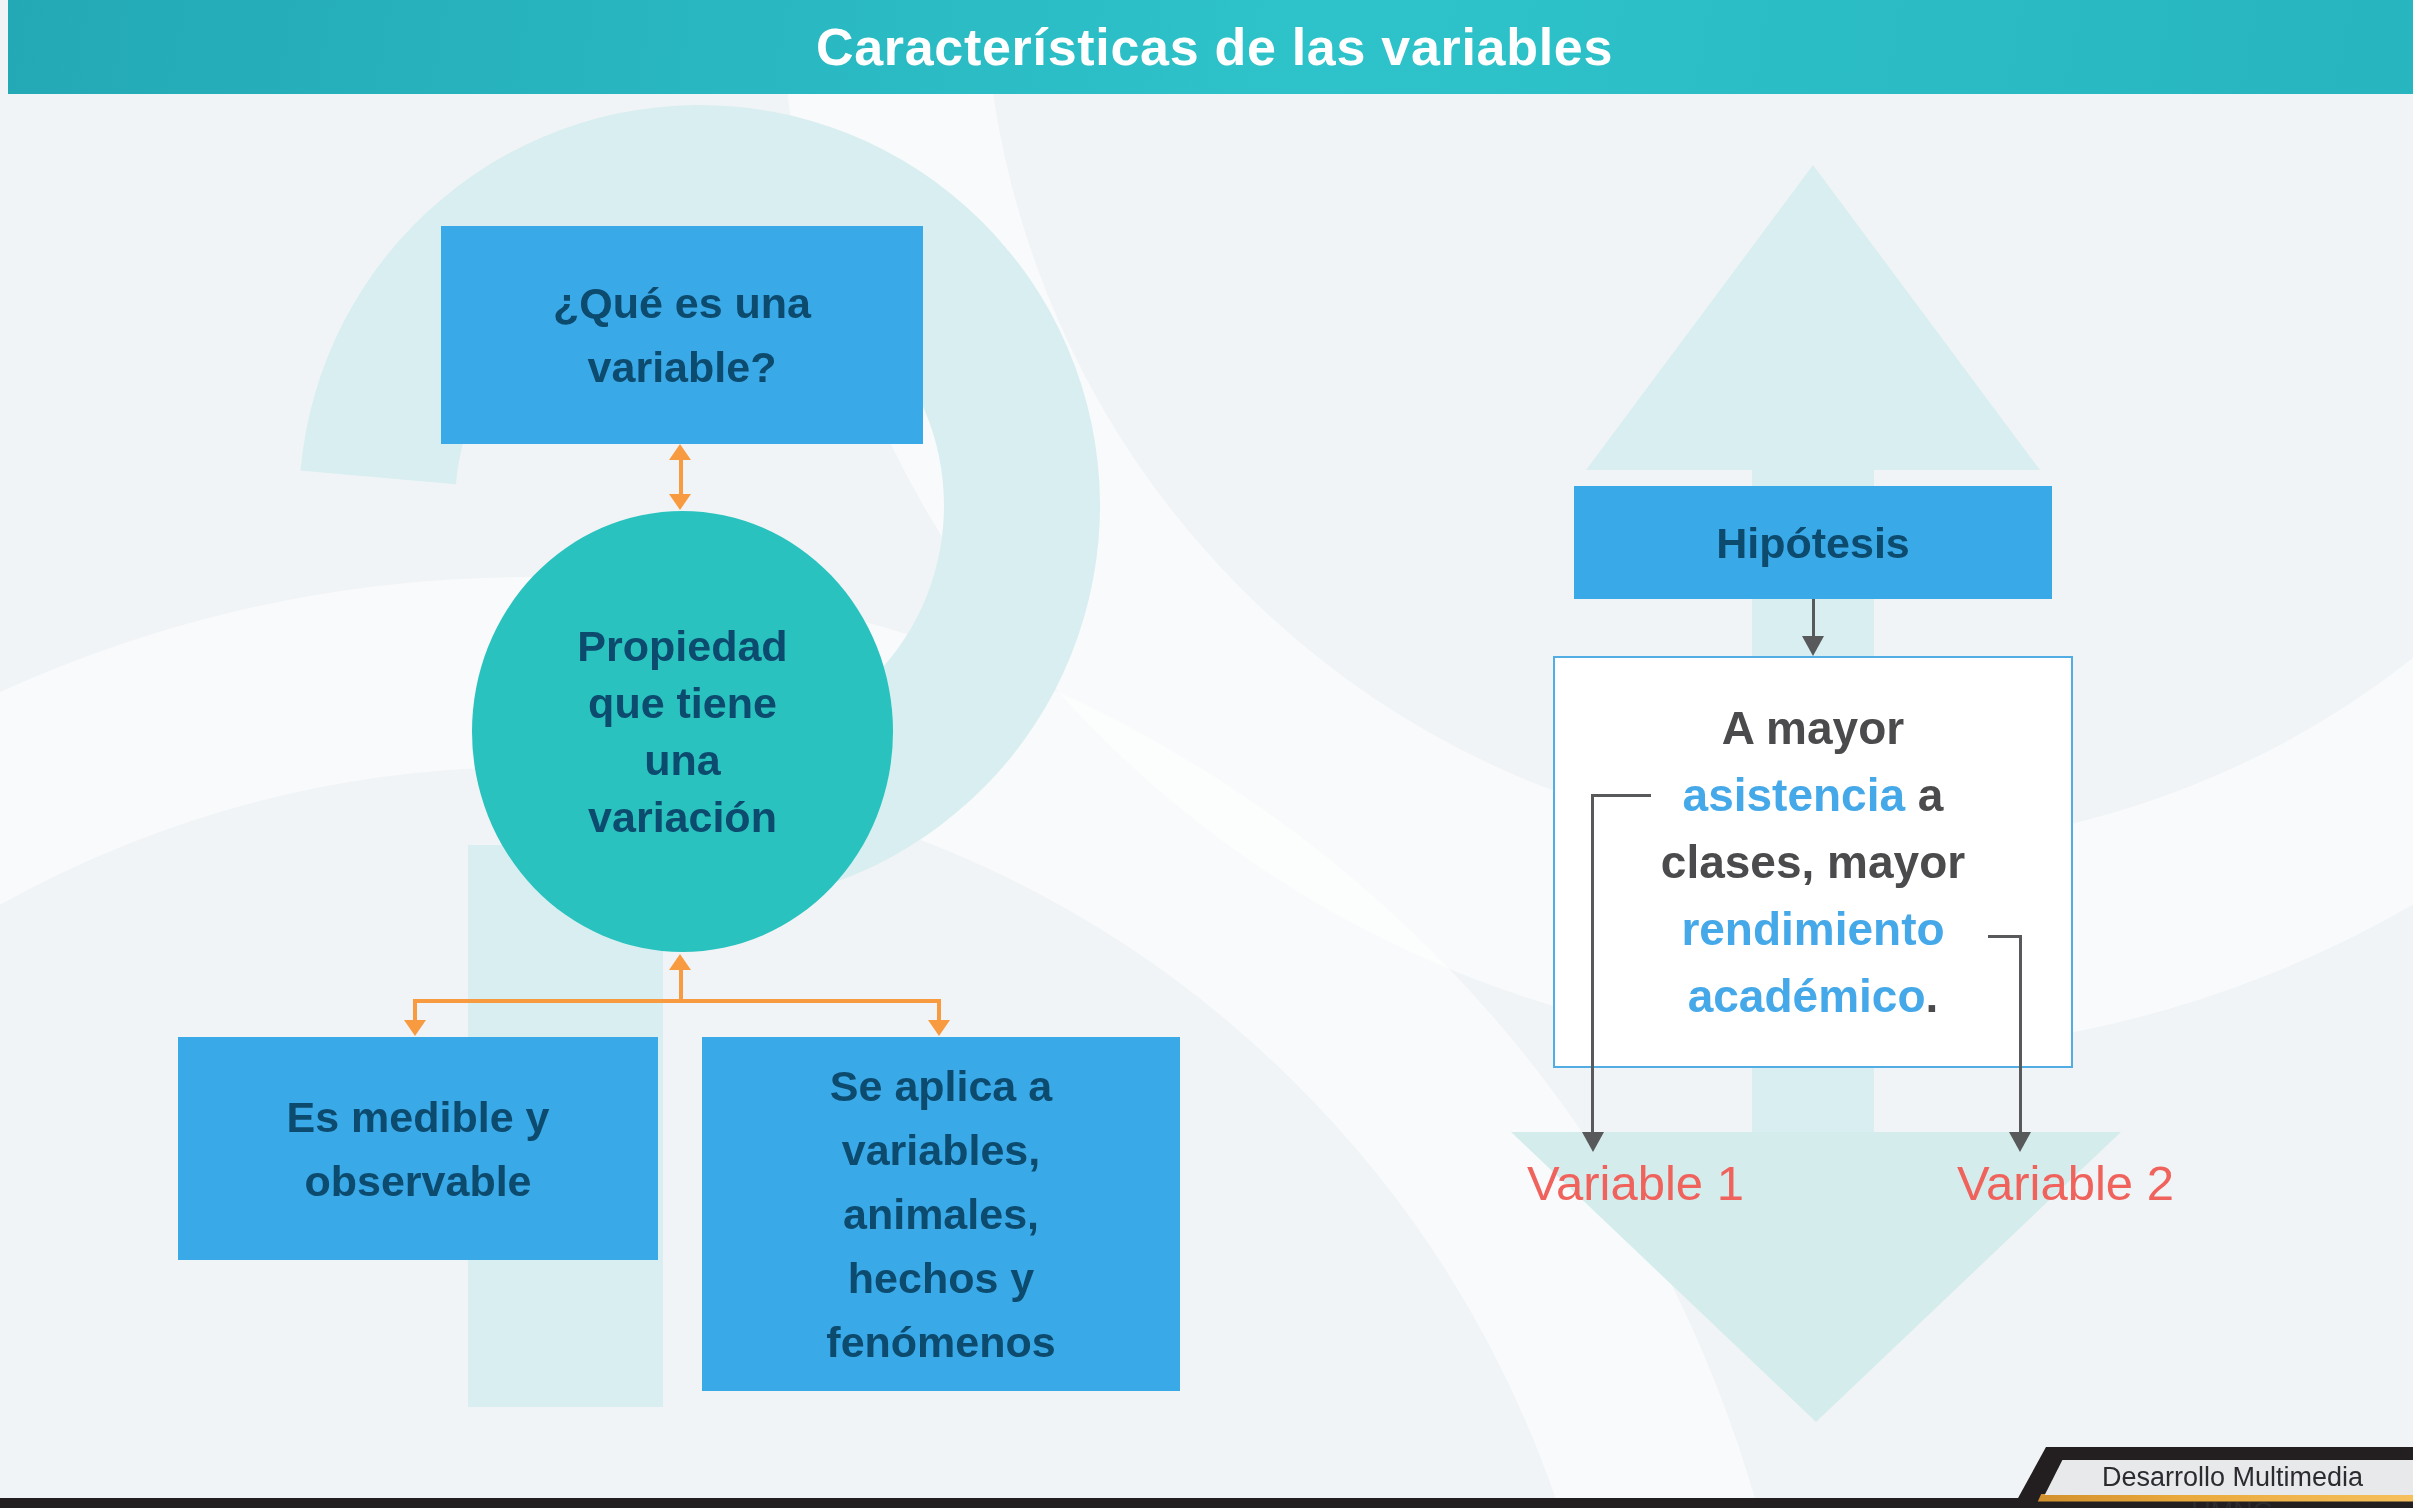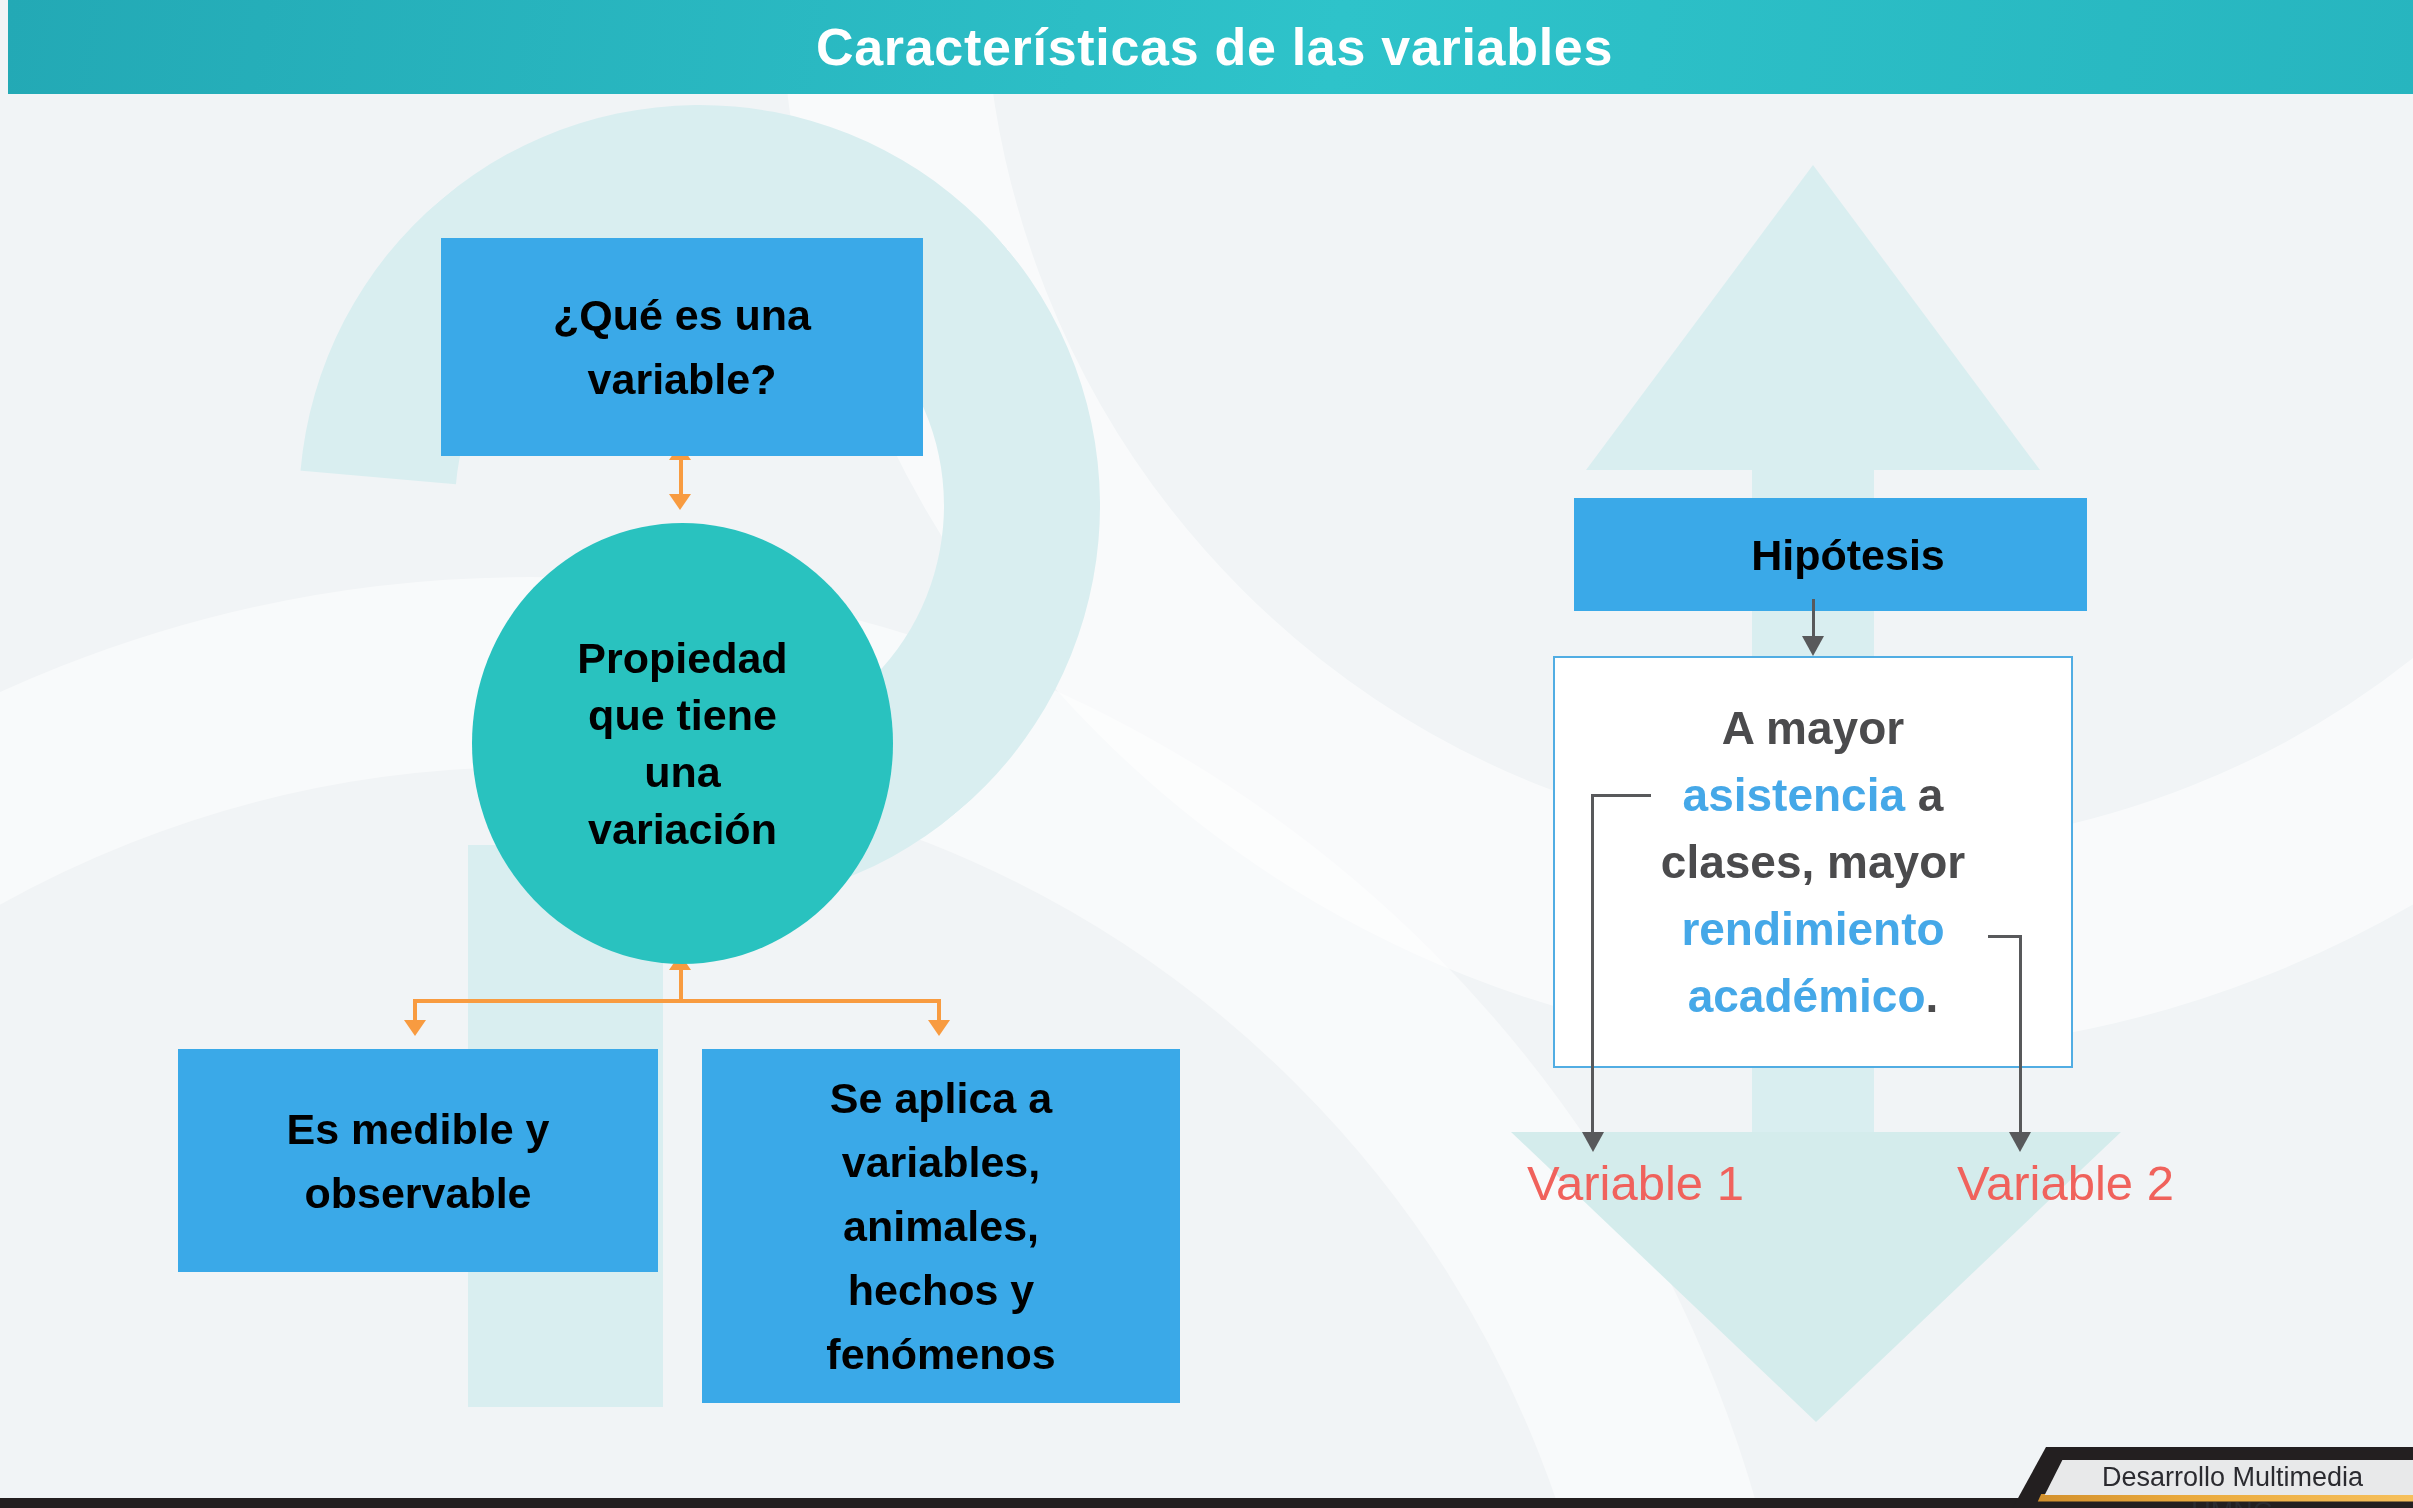--- a/index.html
+++ b/index.html
@@ -30,28 +30,28 @@
     border-top:290px solid var(--pale-teal2,#d4ecec);}
 
   
   .titlebar{position:absolute;left:8px;top:0;width:2413px;height:94px;z-index:5;
     background:linear-gradient(100deg,var(--titlebar-start,#23a9b5) 0%,var(--titlebar-end,#2ec3ca) 55%,#27b5bf 100%);}
   .titlebar h1{margin:0;height:94px;line-height:94px;text-align:center;color:#fff;
     font-size:52px;font-weight:bold;letter-spacing:0.7px;}
 
   
   .node{position:absolute;display:flex;flex-direction:column;align-items:center;justify-content:center;
-    background:var(--box-blue,#3aa9e8);color:#000000;font-size:43px;font-weight:600;line-height:64px;
-    text-align:center;z-index:3;margin-top:12px;}
+    background:var(--box-blue,#3aa9e8);color:#0c4a6e;font-size:43px;font-weight:600;line-height:64px;
+    text-align:center;z-index:3;}
   .node .line{display:block;}
 
   .box-question{left:441px;top:226px;width:482px;height:218px;}
   .box-medible{left:178px;top:1037px;width:480px;height:223px;}
   .box-aplica{left:702px;top:1037px;width:478px;height:354px;}
-  .box-hipotesis{left:1574px;top:486px;width:478px;height:113px;padding-left:35px;}
+  .box-hipotesis{left:1574px;top:486px;width:478px;height:113px;}
 
   .circle{left:472px;top:511px;width:421px;height:441px;border-radius:50%;
     background:var(--circle-teal,#29c2bf);line-height:57px;}
 
   
   .oshaft{position:absolute;background:var(--orange,#f89b40);z-index:2;}
   .ohead{position:absolute;width:0;height:0;z-index:2;}
   .ohead.up{border-left:11.5px solid transparent;border-right:11.5px solid transparent;
     border-bottom:16.3px solid var(--orange,#f89b40);}
   .ohead.down{border-left:11.5px solid transparent;border-right:11.5px solid transparent;

